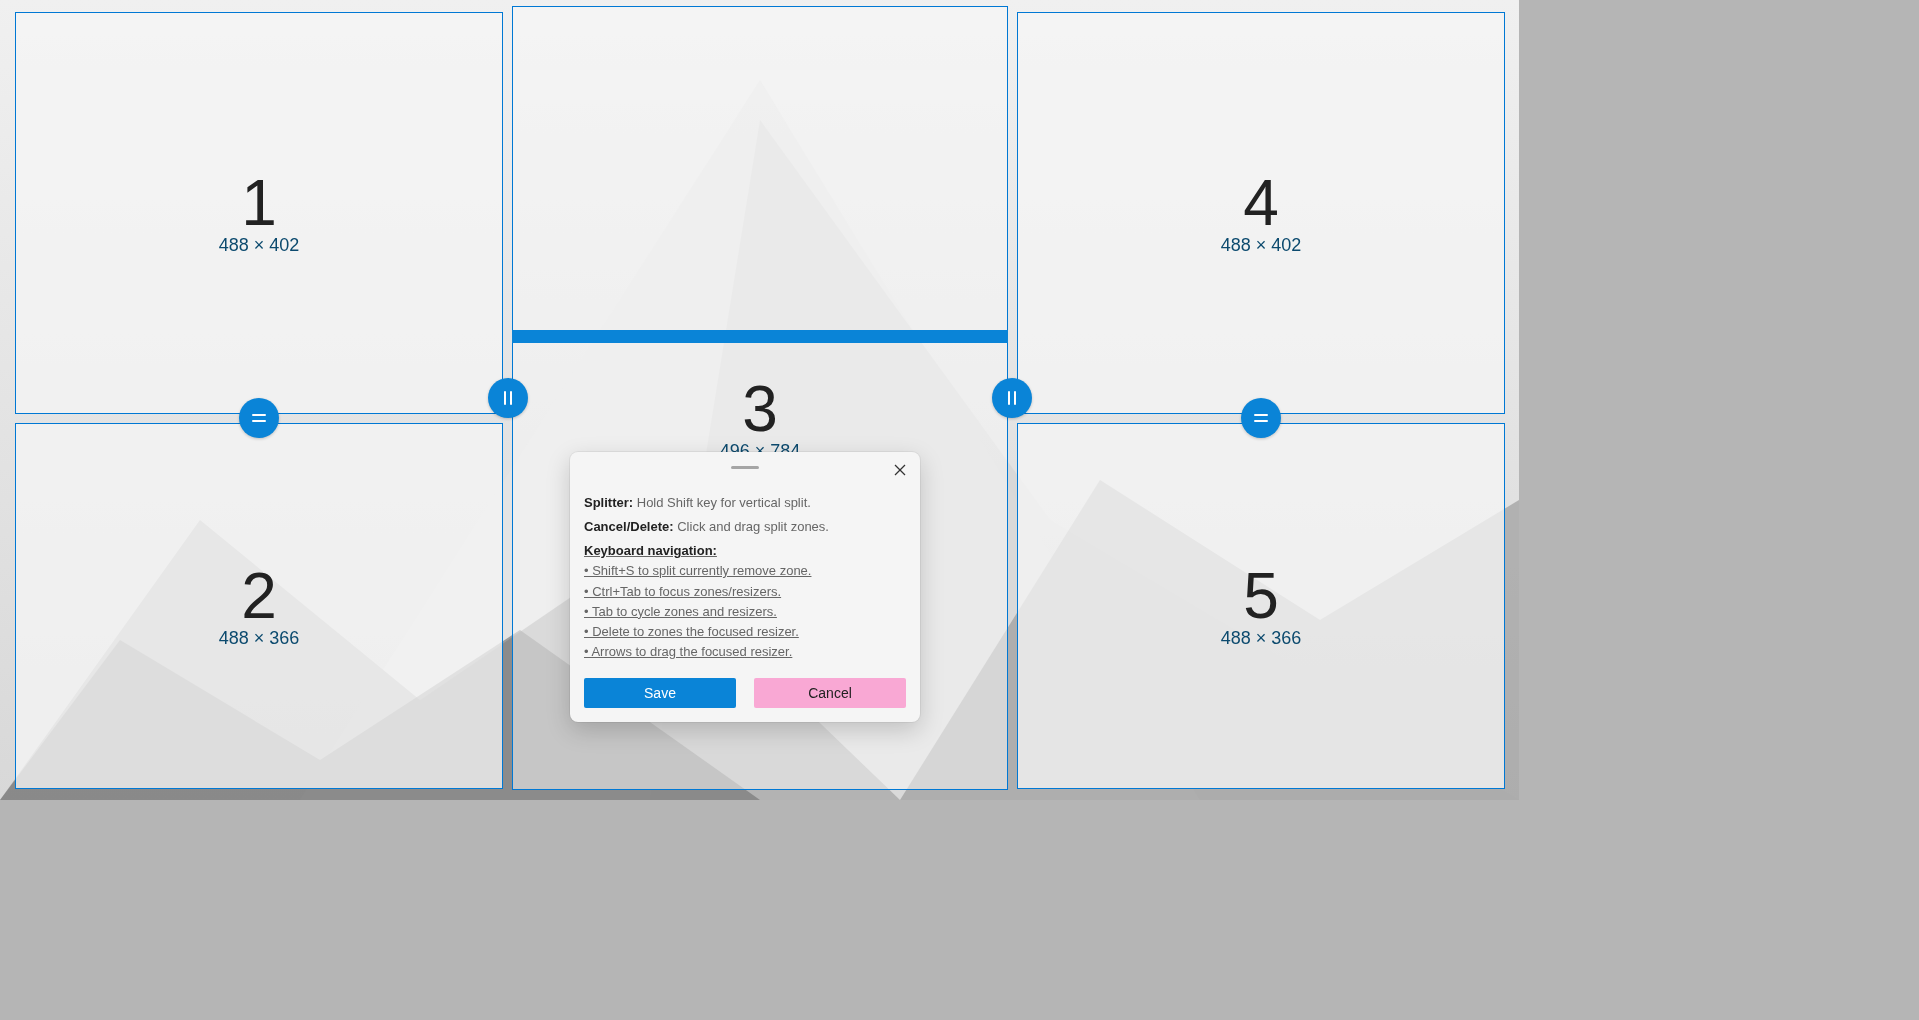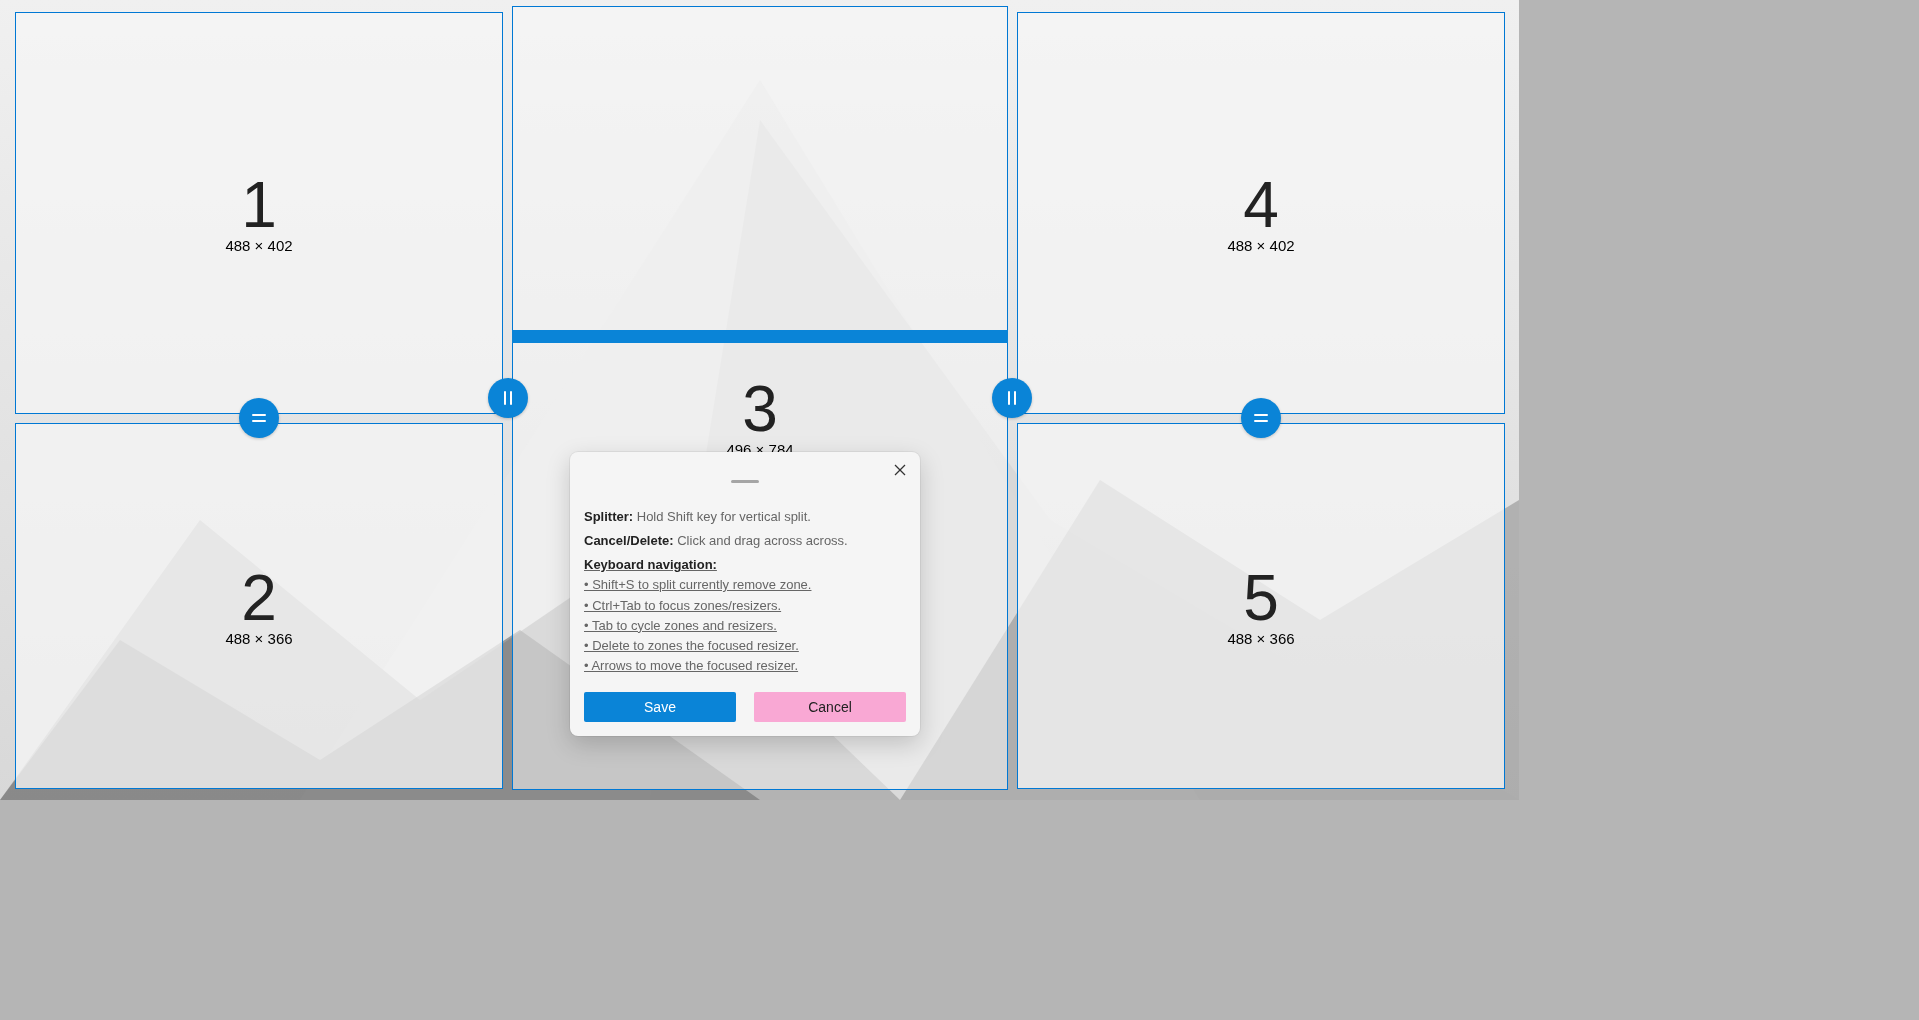--- a/index.html
+++ b/index.html
@@ -29,22 +29,22 @@
     justify-content: center;
     box-sizing: border-box;
   }
   .zone .num {
     font-size: 64px;
     font-weight: 400;
     color: #222;
     line-height: 1;
   }
   .zone .dim {
-    font-size: 15px;
-    color: #000000;
+    font-size: 18px;
+    color: #0c4a6e;
   }
 
   .zone3-topbar {
     position: absolute;
     background: #0a84d7;
   }
 
   .resizer {
     position: absolute;
     width: 40px;
@@ -67,21 +67,21 @@
     display: flex; flex-direction: row; justify-content: space-between;
   }
   .resizer .lines-v span { width: 2px; background: #fff; border-radius: 1px; }
 
   .tooltip {
     position: absolute;
     background: #f5f5f5;
     border-radius: 8px;
     box-shadow: 0 8px 24px rgba(0,0,0,0.18), 0 0 0 1px rgba(0,0,0,0.05);
     width: 350px;
-    padding: 28px 14px 14px 14px;
+    padding: 14px 14px 14px 14px;
     box-sizing: border-box;
   }
   .tooltip .drag-handle {
     display: flex;
     justify-content: center;
     margin-bottom: 4px;
   }
   .tooltip .drag-handle div {
     width: 28px; height: 3px; background: #a5a5a5; border-radius: 2px;
   }
@@ -209,28 +209,28 @@
       <line x1="11" y1="1" x2="1" y2="11" stroke="#333" stroke-width="1.2"></line>
     </svg>
   </div>
   <div class="body">
     <div class="row">
       <b>Splitter:</b>
       <span>Hold Shift key for vertical split.</span>
     </div>
     <div class="row">
       <b>Cancel/Delete:</b>
-      <span>Click and drag across across.</span>
+      <span>Click and drag split zones.</span>
     </div>
     <div class="nav-list">
       <b>Keyboard navigation:</b>
       <div>• Shift+S to split currently remove zone.</div>
       <div>• Ctrl+Tab to focus zones/resizers.</div>
       <div>• Tab to cycle zones and resizers.</div>
       <div>• Delete to zones the focused resizer.</div>
-      <div>• Arrows to move the focused resizer.</div>
+      <div>• Arrows to drag the focused resizer.</div>
     </div>
   </div>
   <div class="buttons">
     <button class="save-btn">Save</button>
     <button class="cancel-btn">Cancel</button>
   </div>
 </div>
 
 </body></html>

